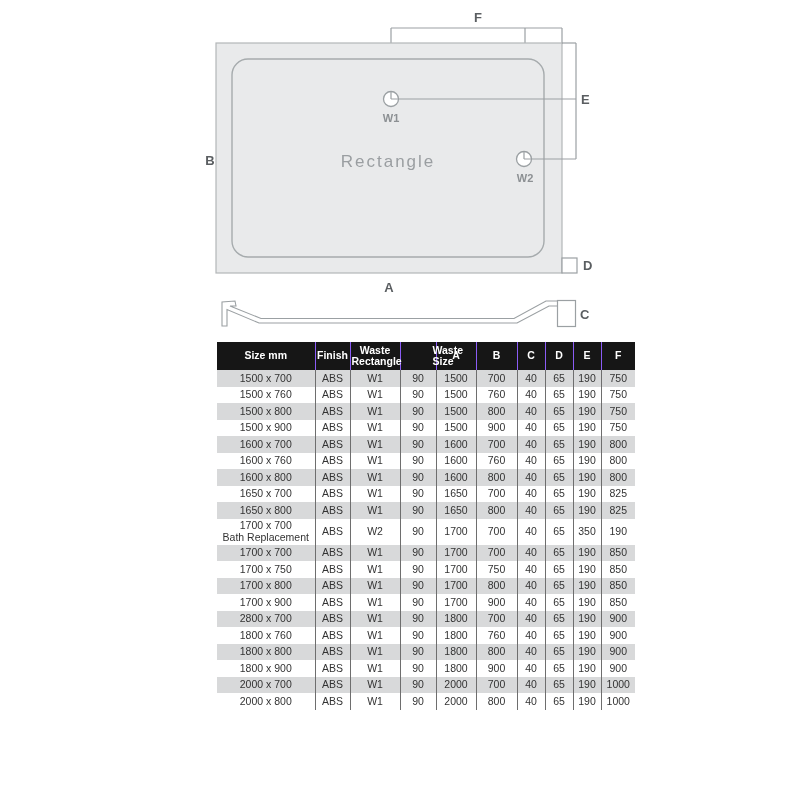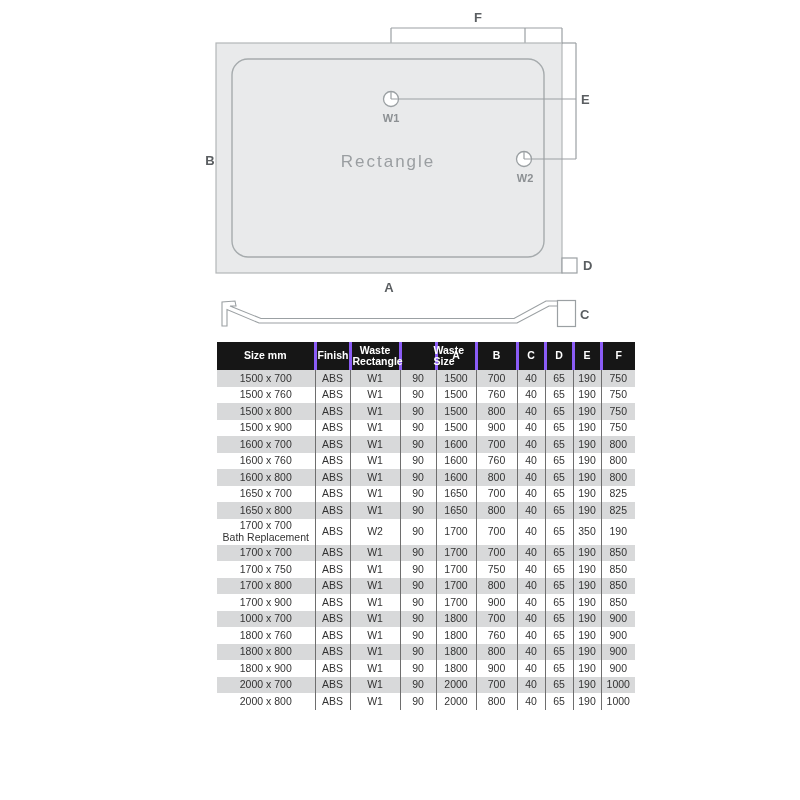--- a/index.html
+++ b/index.html
@@ -19,21 +19,21 @@
   .tray-title { font-size:17px; fill:#9a9ea1; letter-spacing:2px; }
 
   table.sizes {
     position:absolute; left:182px; top:342px; width:418px;
     border-collapse:collapse; table-layout:fixed;
     font-size:10.5px; color:#333333;margin-left:35px;
   }
   table.sizes thead th {
     background:#161616; color:#ffffff; font-weight:bold;
     height:28px; padding:0 1px; line-height:1.05;
-    border-left:3px solid #8b5cf6; font-size:10.5px; text-align:center;
+    border-left:1px solid #8b5cf6; font-size:10.5px; text-align:center;
   }
   table.sizes thead th:first-child { border-left:none; }
   table.sizes tbody td {
     text-align:center; height:16.5px; padding:0;
     border-left:1px solid #6e6e6e; line-height:1.08;
     white-space:nowrap; overflow:hidden;
   }
   table.sizes tbody td:first-child { border-left:none; }
   table.sizes tbody tr:nth-child(odd)  { background:#d8d9da; }
   table.sizes tbody tr:nth-child(even) { background:#ffffff; }
@@ -304,21 +304,21 @@
           <td>90</td>
           <td>1700</td>
           <td>900</td>
           <td>40</td>
           <td>65</td>
           <td>190</td>
           <td>850</td>
         </tr>
         <tr>
           <td>
-            <div>1000 x 700</div>
+            <div>2800 x 700</div>
           </td>
           <td>ABS</td>
           <td>W1</td>
           <td>90</td>
           <td>1800</td>
           <td>700</td>
           <td>40</td>
           <td>65</td>
           <td>190</td>
           <td>900</td>

